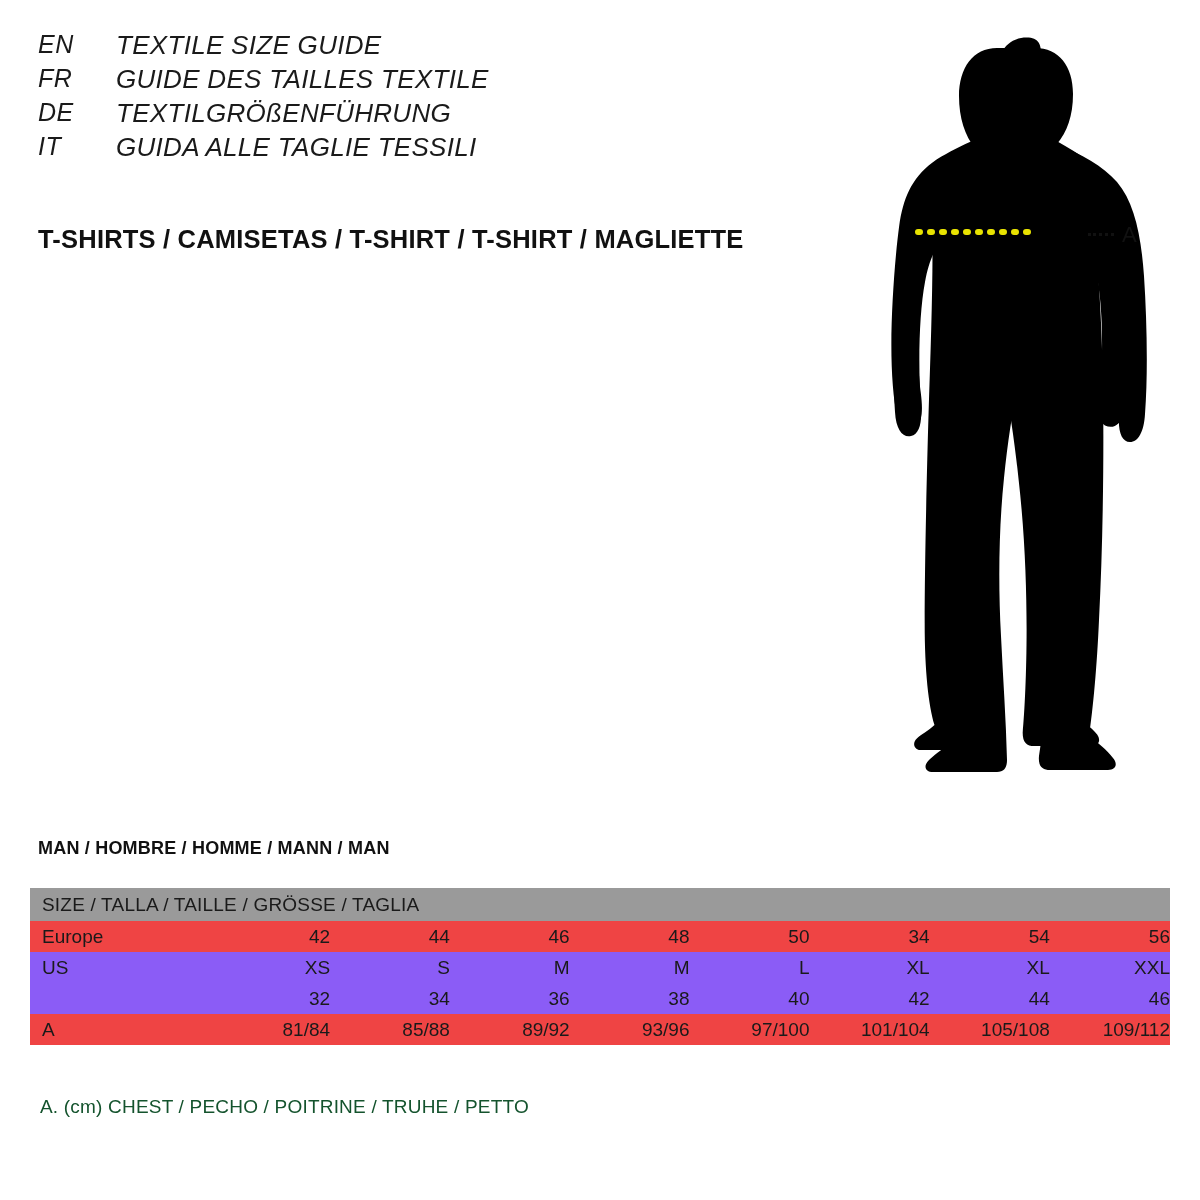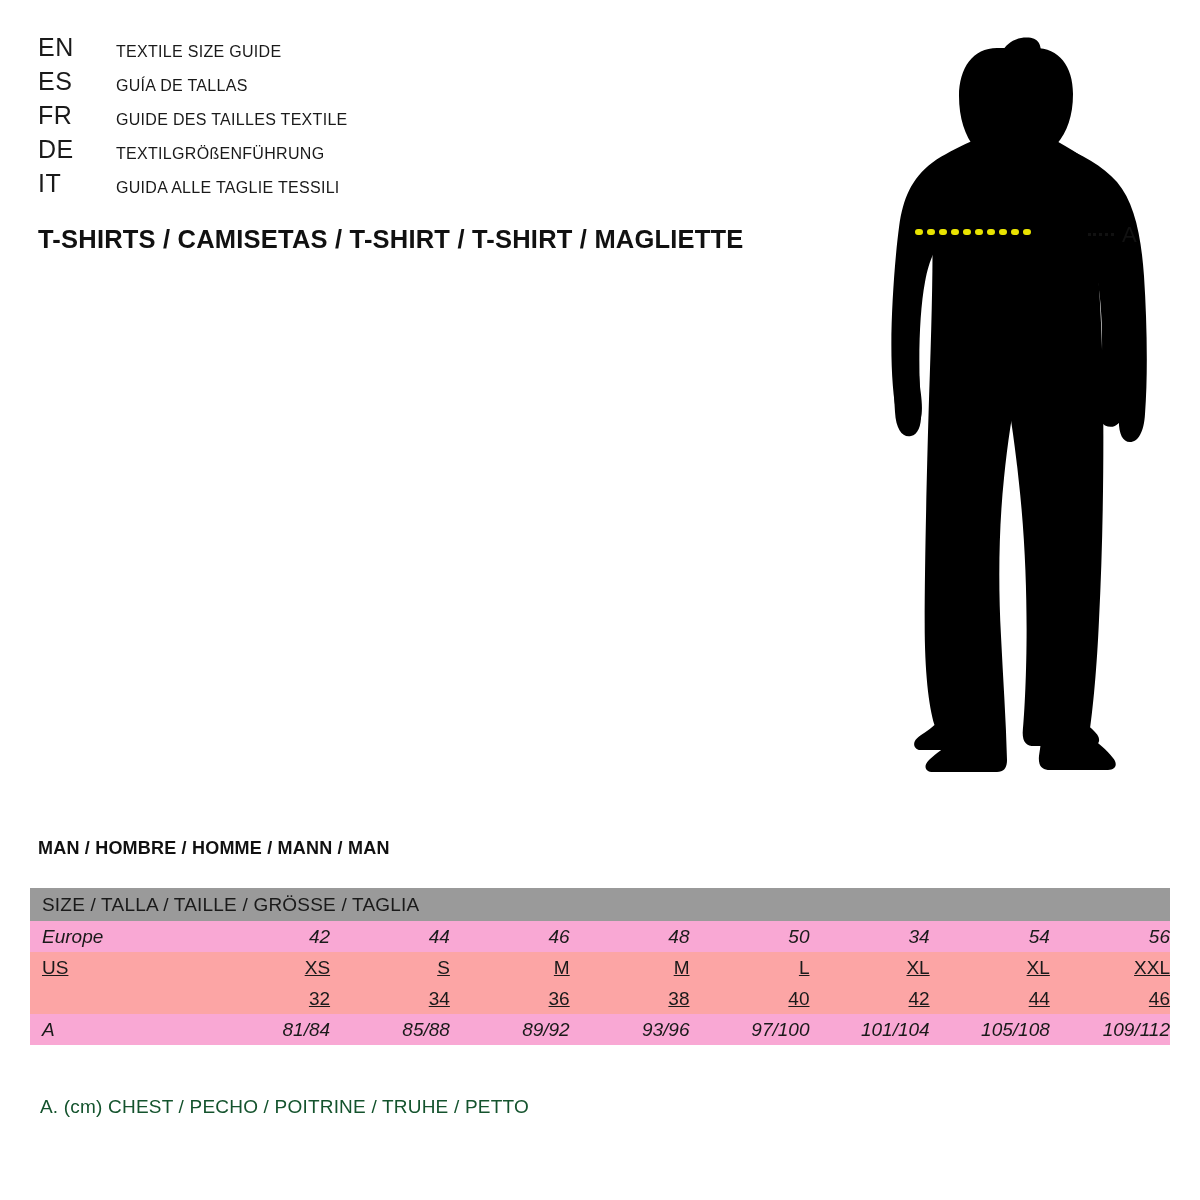--- a/index.html
+++ b/index.html
@@ -18,35 +18,35 @@
 
   
   .lang-block {
     position: absolute;
     left: 38px;
     top: 30px;
     width: 700px;
   }
   .lang-row {
     display: flex;
-    align-items: center;
+    align-items: flex-start;
     height: 34px;
+    font-style: italic;
   }
   .lang-code {
     width: 78px;
     font-size: 25px;
     letter-spacing: 0.5px;
     color: #1a1a1a;
   }
   .lang-text {
-    font-size: 16px;
+    font-size: 26px;
     letter-spacing: 0.3px;
     color: #1a1a1a;
     white-space: nowrap;
-    margin-top: 10px;
   }
 
   .category-block {
     position: absolute;
     left: 38px;
     top: 222px;
     width: 760px;
   }
   .category-line {
     font-size: 25.5px;
@@ -114,22 +114,22 @@
   }
   .row-head {
     background: #9a9a9a;
     color: #ffffff;
   }
   .row-head td {
     font-size: 19px;
     letter-spacing: 0.2px;
     height: 33px;
   }
-  .row-light { background: #f9a8d4; font-style: italic; }
-  .row-grey  { background: #fca5a5; text-decoration: underline; }
+  .row-light { background: #ef4444; }
+  .row-grey  { background: #8b5cf6; }
   .col-label {
     text-align: left;
     padding-left: 12px !important;
     width: 170px;
   }
   .cell { text-align: right; width: 121px; }
 
   .footnote {
     position: absolute;
     left: 40px;
@@ -139,24 +139,20 @@
     letter-spacing: 0.2px;
   }
 </style>
 </head>
 <body>
 
 <div class="lang-block">
   <div class="lang-row">
     <span class="lang-code">EN</span>
     <span class="lang-text">TEXTILE SIZE GUIDE</span>
-  </div>
-  <div class="lang-row">
-    <span class="lang-code">ES</span>
-    <span class="lang-text">GUÍA DE TALLAS</span>
   </div>
   <div class="lang-row">
     <span class="lang-code">FR</span>
     <span class="lang-text">GUIDE DES TAILLES TEXTILE</span>
   </div>
   <div class="lang-row">
     <span class="lang-code">DE</span>
     <span class="lang-text">TEXTILGRÖßENFÜHRUNG</span>
   </div>
   <div class="lang-row">

